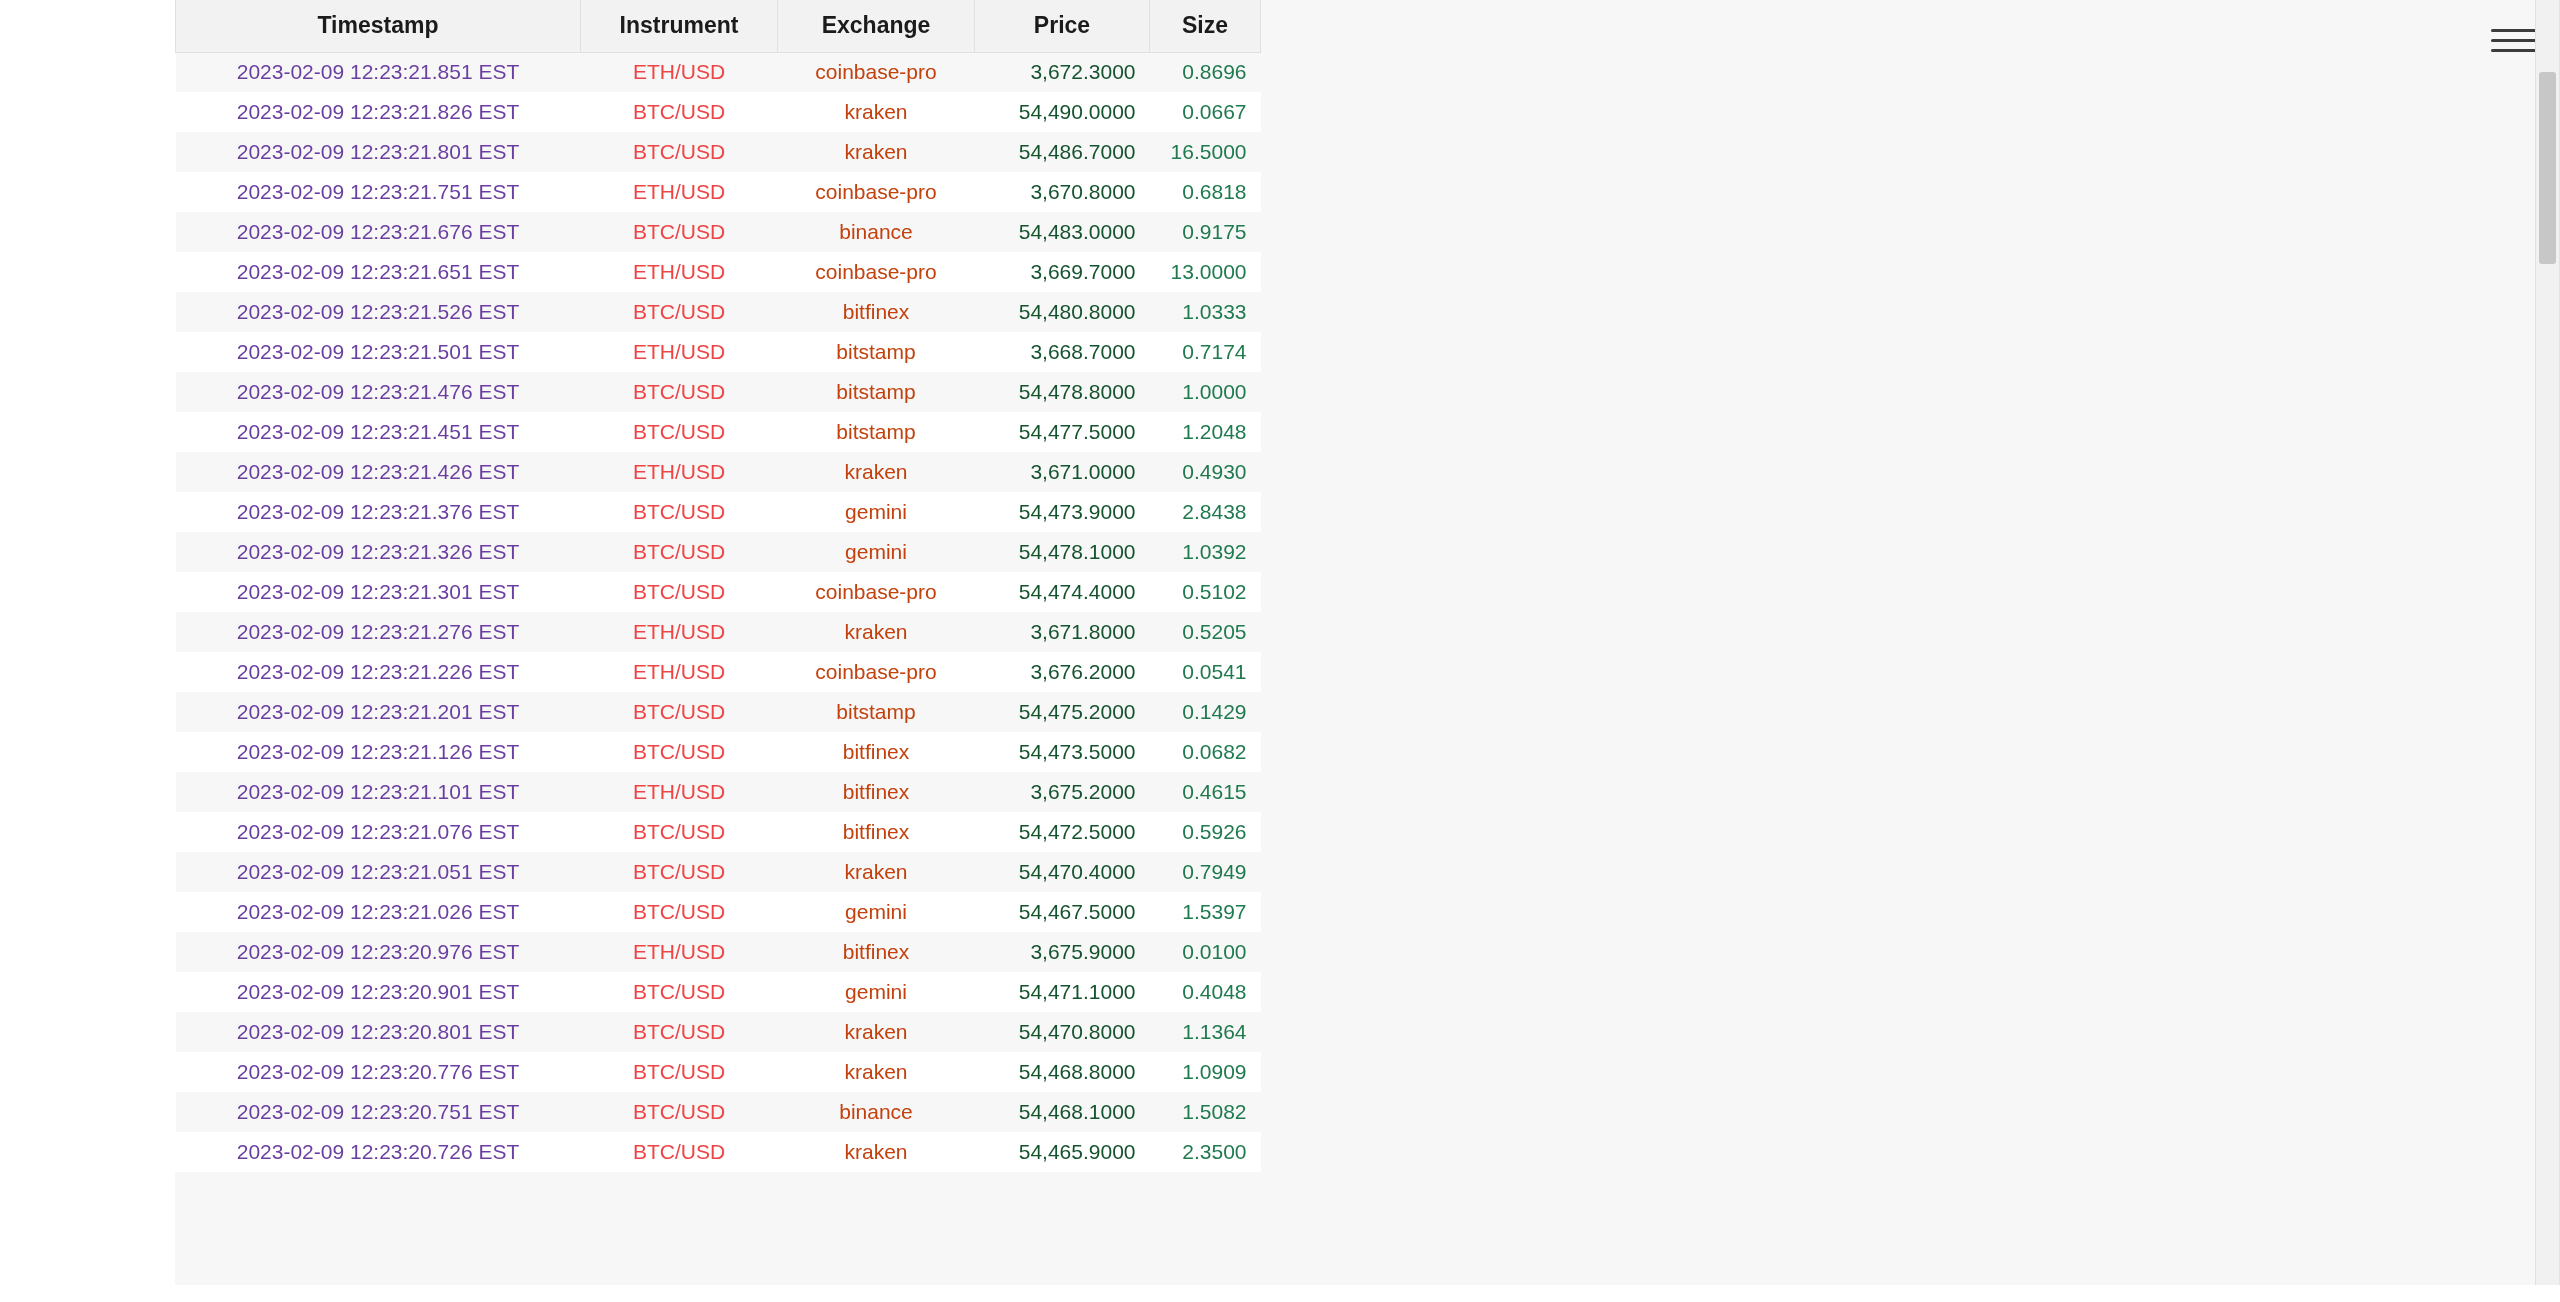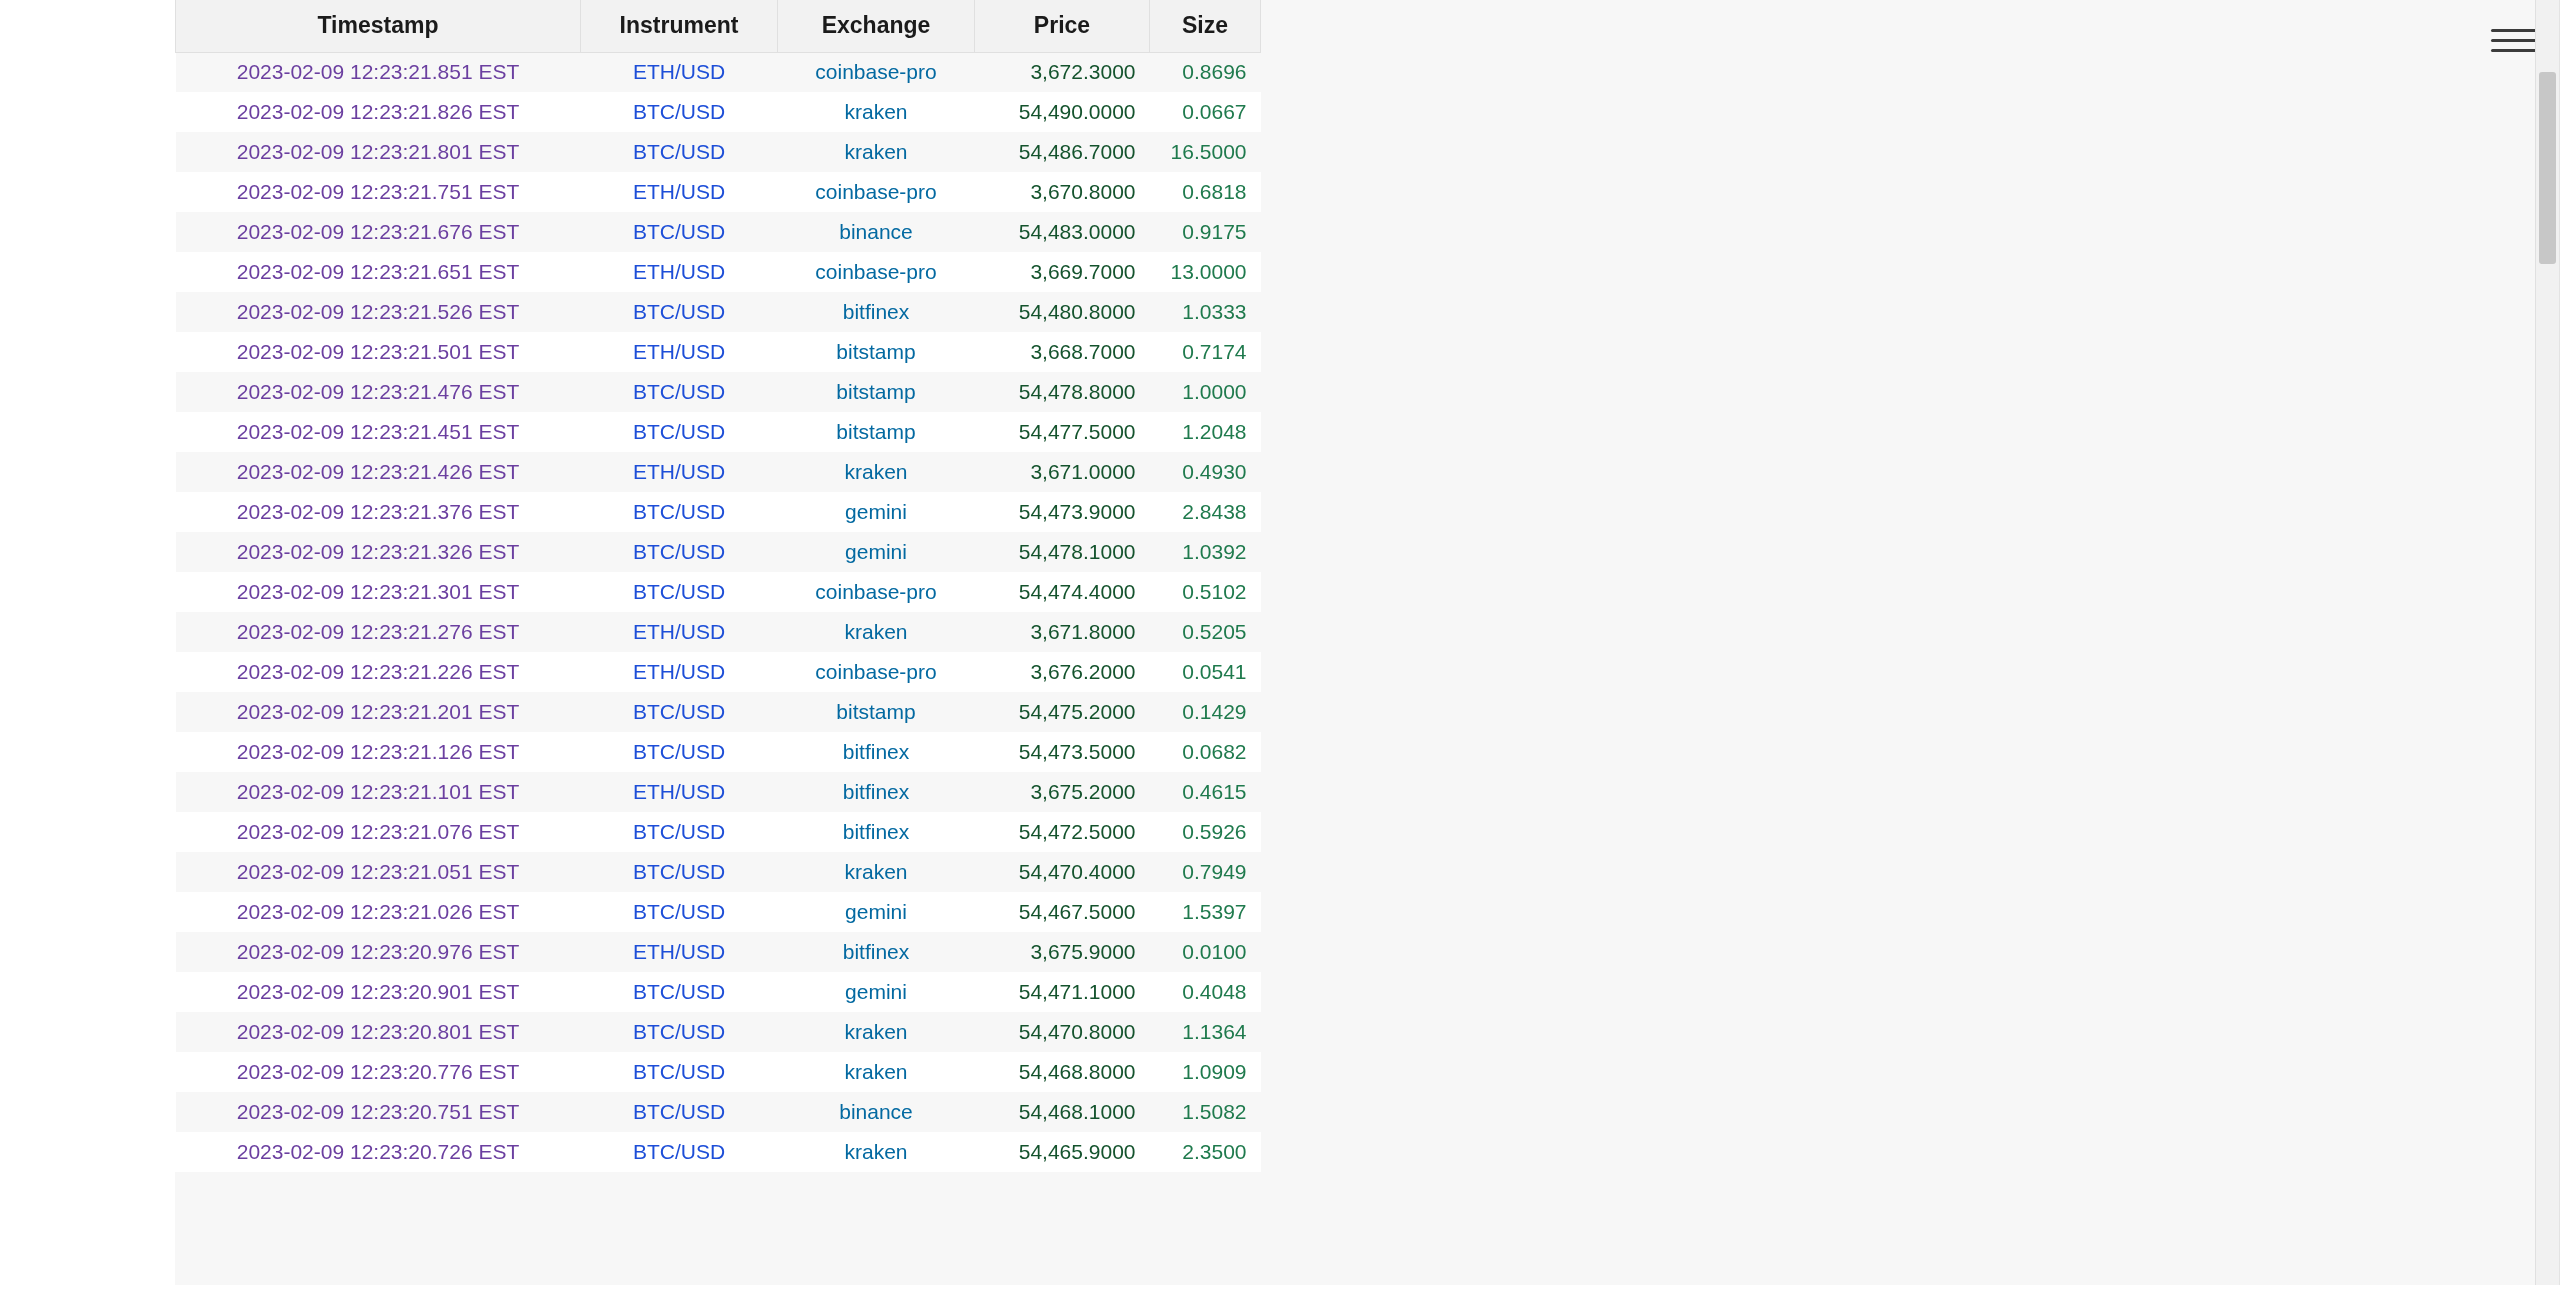--- a/index.html
+++ b/index.html
@@ -74,25 +74,25 @@
   .col-exch  { width: 197px; }
   .col-price { width: 175px; }
   .col-size  { width: 111px; }
 
   td.ts {
     color: #6b3fa0;
     text-align: center;
     margin-top: 24px;
   }
   td.inst {
-    color: #1d4ed8;
+    color: #ef4444;
     text-align: center;
   }
   td.exch {
-    color: #0369a1;
+    color: #c2410c;
     text-align: center;
   }
   td.price {
     color: #14532d;
     text-align: right;
     padding-right: 18px;
   }
   td.size {
     color: #1f7a4d;
     text-align: right;

